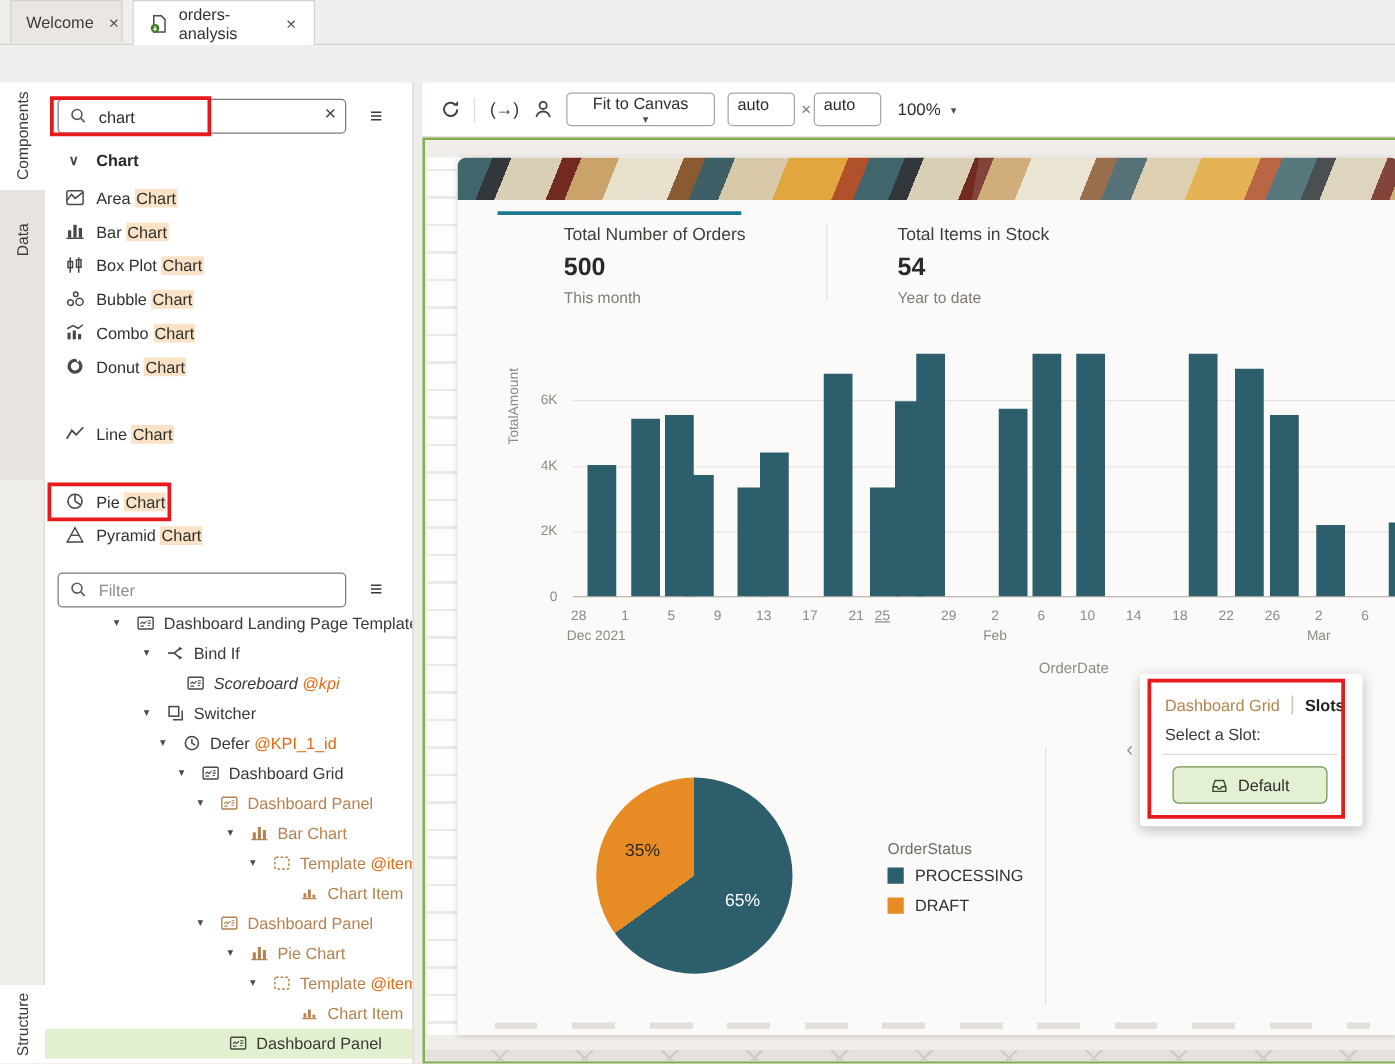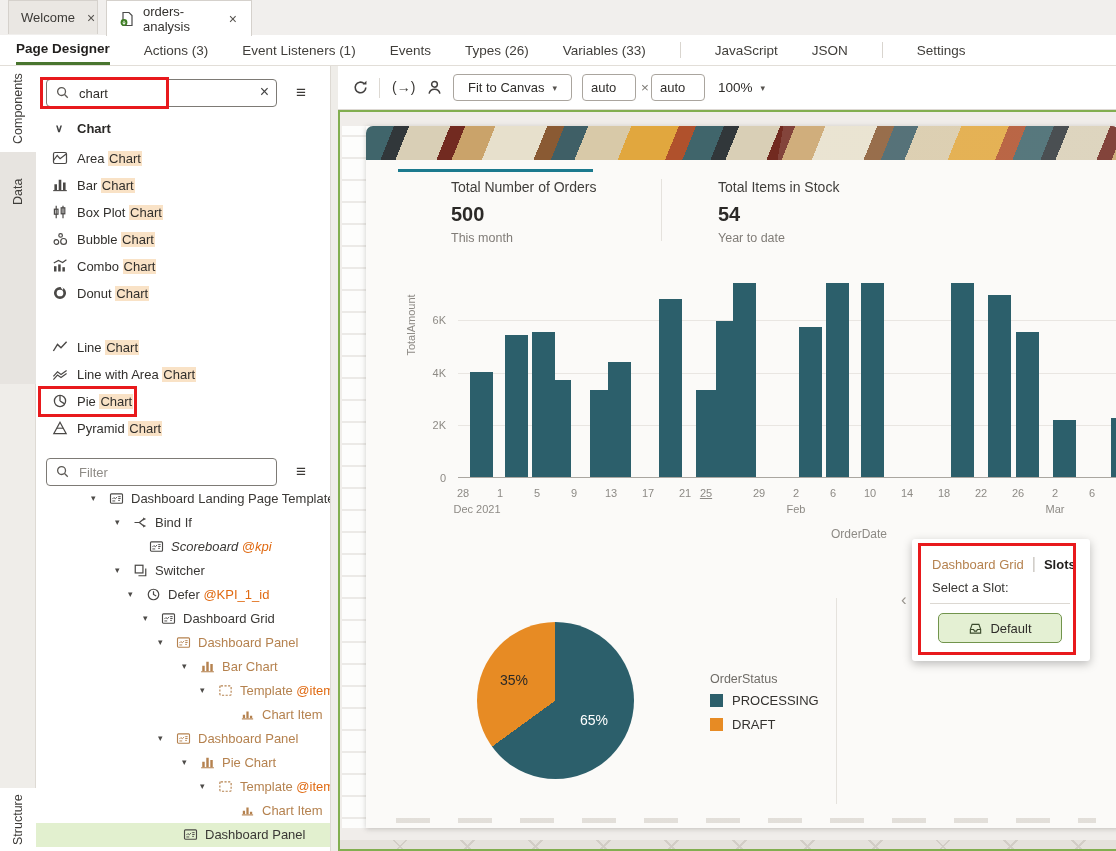--- a/index.html
+++ b/index.html
@@ -49,21 +49,21 @@
   .tr-ico{position:absolute;top:4px;}
   .tr-lbl{position:absolute;top:4px;}
   .tone-dark{color:#3a3835;}
   .tone-tan{color:#b5824f;}
   .tr-suffix{color:#e06a12;}
   
   #toolbar{left:338px;top:66px;width:778px;height:44px;background:#fff;border-bottom:1px solid #ddd9d3;box-sizing:border-box;}
   .tb-ico{position:absolute;color:#434140;}
   .tb-div{position:absolute;width:1px;height:20px;background:#ddd9d3;}
   .tb-box{position:absolute;height:27px;border:1px solid #aaa59e;border-radius:4px;background:#fff;
-          display:flex;align-items:center;justify-content:center;font-size:13px;color:#2f2d2a;box-sizing:border-box;}
+          display:flex;align-items:center;justify-content:center;font-size:13px;color:#2f2d2a;box-sizing:border-box;flex-direction:column;}
   .tb-box input{border:none;width:44px;text-align:left;padding-left:8px;font-size:13px;color:#2f2d2a;
           font-family:"Liberation Sans",sans-serif;outline:none;background:transparent;}
   .chev{font-size:9px;color:#56534f;margin-left:8px;}
   .tb-text{position:absolute;font-size:13.5px;color:#3a3835;}
   
   #frame{left:338px;top:110px;width:893px;height:741px;border:2px solid #82ae50;box-sizing:border-box;
          background:#f0edea;overflow:hidden;}
   #gutter{left:2px;top:14px;width:24px;height:702px;background:#fdfdfc;
           background-image:repeating-linear-gradient(#fdfdfc 0 9px,#eceae7 9px 11px,#fdfdfc 11px 22px);}
   #card{left:26px;top:14px;width:753px;height:702px;background:#fbfaf8;box-shadow:0 1px 5px rgba(60,55,50,.25);}
@@ -118,33 +118,20 @@
             <path d="M4 1.5h6l3 3V14.5H4z" fill="#fff" stroke="#4a4a4a" stroke-width="1.2"></path>
             <circle cx="5" cy="11.5" r="3.4" fill="#3d7d22"></circle>
             <path d="M5 9.8v3.4M3.5 11.9l1.5 1.3 1.5-1.3" fill="none" stroke="#fff" stroke-width="1"></path>
           </svg>
         </span>
         <span>orders-analysis</span>
         <span class="tab-close">×</span>
       </div>
     </div>
 
-  <div id="menubar" class="abs">
-      <div class="menu-item active">Page Designer</div>
-      <div class="menu-item">Actions (3)</div>
-      <div class="menu-item">Event Listeners (1)</div>
-      <div class="menu-item">Events</div>
-      <div class="menu-item">Types (26)</div>
-      <div class="menu-item">Variables (33)</div>
-      <div class="menu-div"></div>
-      <div class="menu-item">JavaScript</div>
-      <div class="menu-item">JSON</div>
-      <div class="menu-div"></div>
-      <div class="menu-item">Settings</div>
-    </div>
 
   <div id="vstrip" class="abs">
       <div class="vtab active" style="top: 0px; height: 86px;">Components</div>
       <div class="vtab gray" style="top: 86px; height: 80px;">Data</div>
       <div style="position: absolute; left: 0px; top: 166px; width: 36px; height: 152px; background: rgb(231, 228, 224);"></div>
       <div class="vtab active" style="top: 722px; height: 63px;">Structure</div>
     </div>
 
   <div id="leftpanel" class="abs">
 
@@ -217,27 +204,20 @@
               </g>
               <path d="M1.8 5 6.4 2.4 10.6 4.6 14.4 1.8" fill="none" stroke="currentColor" stroke-width="1.2"></path>
             </svg></span>
           <span class="cmp-lbl">Combo <mark class="hl">Chart</mark></span>
         </div>
         <div class="cmp-item" style="top: 189px;">
           <span class="cmp-ico"><svg viewBox="0 0 16 16" width="16" height="16">
               <path d="M1.4 12 5.5 5.4 9 8.8l5.6-6" fill="none" stroke="currentColor" stroke-width="1.4"></path>
             </svg></span>
           <span class="cmp-lbl">Line <mark class="hl">Chart</mark></span>
-        </div>
-        <div class="cmp-item" style="top: 216px;">
-          <span class="cmp-ico"><svg viewBox="0 0 16 16" width="16" height="16">
-              <path d="M1.4 10.4 5.5 5.8 9 8.4l5.6-4" fill="none" stroke="currentColor" stroke-width="1.2"></path>
-              <path d="M1.4 13.6 5.5 9 9 11.6l5.6-4" fill="none" stroke="currentColor" stroke-width="1.2"></path>
-            </svg></span>
-          <span class="cmp-lbl">Line with Area <mark class="hl">Chart</mark></span>
         </div>
         <div class="cmp-item" style="top: 243px;">
           <span class="cmp-ico"><svg viewBox="0 0 16 16" width="16" height="16">
               <circle cx="8" cy="8" r="5.6" fill="none" stroke="currentColor" stroke-width="1.3"></circle>
               <path d="M8 8V2.4M8 8l4.7 2.9" fill="none" stroke="currentColor" stroke-width="1.3"></path>
             </svg></span>
           <span class="cmp-lbl">Pie <mark class="hl">Chart</mark></span>
         </div>
         <div class="cmp-item" style="top: 270px;">
           <span class="cmp-ico"><svg viewBox="0 0 16 16" width="16" height="16">

